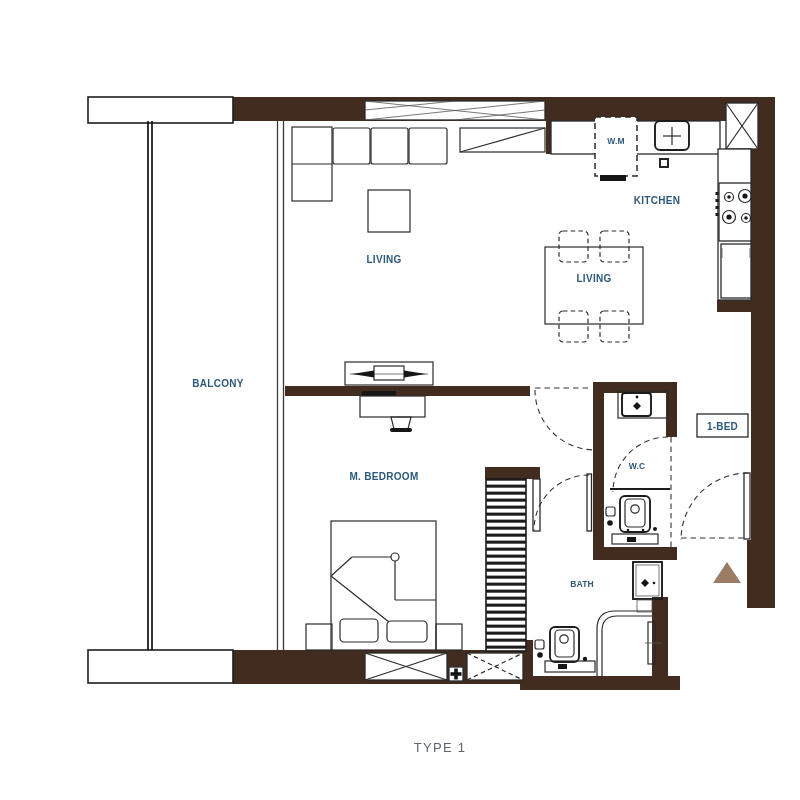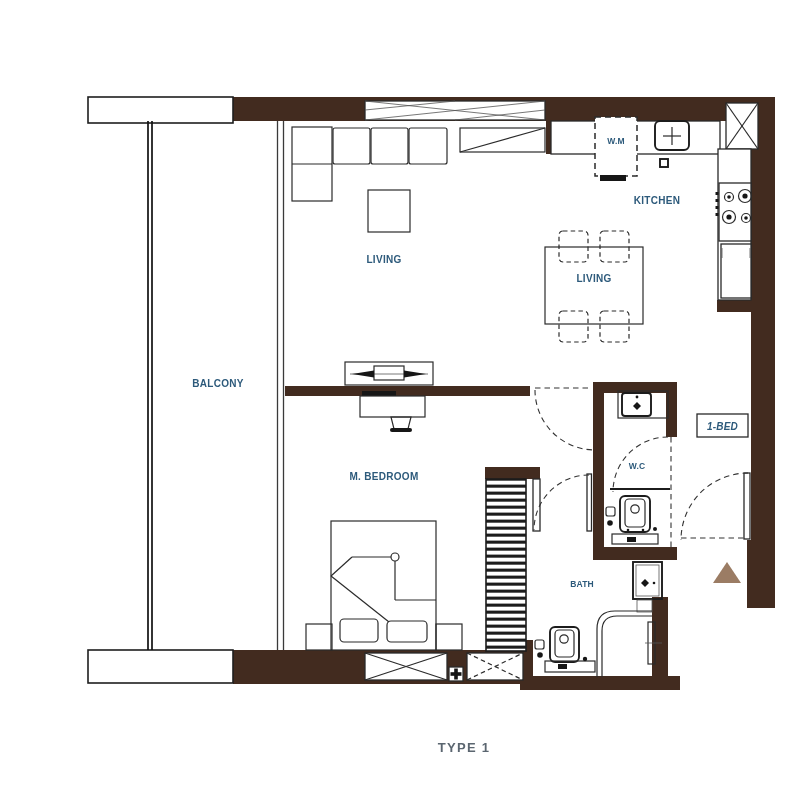--- a/index.html
+++ b/index.html
@@ -2,22 +2,22 @@
 <html style="--wall: #422B1F; --room-label: #2D5A7B; --title-label: #5B6670; --entry-marker: #9B7C64;"><head>
 <meta charset="utf-8">
 <style>
   html,body{margin:0;padding:0;background:#fff;}
   .stage{position:relative;width:800px;height:800px;background:#ffffff;
          font-family:"Liberation Sans",sans-serif;overflow:hidden;}
   .stage svg{position:absolute;left:0;top:0;}
   .lbl{position:absolute;transform:translate(-50%,-50%);font-weight:bold;
        font-size:10px;color:var(--room-label,#2D5A7B);letter-spacing:.3px;white-space:nowrap;}
   .lbl.sm{font-size:8.5px;letter-spacing:.1px;}
-  .lbl.badge{font-size:10px;letter-spacing:.2px;font-style:italic;}
-  .lbl.title{font-size:13px;font-weight:700;color:var(--title-label,#5B6670);letter-spacing:1.3px;margin-left:24px;}
+  .lbl.badge{font-size:10px;letter-spacing:.2px;}
+  .lbl.title{font-size:13px;font-weight:400;color:var(--title-label,#5B6670);letter-spacing:1.3px;}
   
   .wall{fill:var(--wall,#422B1F);stroke:none;}
   .slabw{fill:#fff;stroke:#1e1e1e;stroke-width:1.6;}
   .wbox{fill:#fff;stroke:#2a2a2a;stroke-width:1.3;}
   .f{fill:none;stroke:#2b2b2b;stroke-width:1.2;}
   .f2{fill:none;stroke:#1c1c1c;stroke-width:1.9;}
   .fd{fill:none;stroke:#2b2b2b;stroke-width:1.2;stroke-dasharray:4.5 3.2;}
   .door{fill:none;stroke:#333;stroke-width:1.1;stroke-dasharray:5.5 4;}
   .dk{fill:#161616;stroke:none;}
   .thin{fill:none;stroke:#555;stroke-width:.8;}

